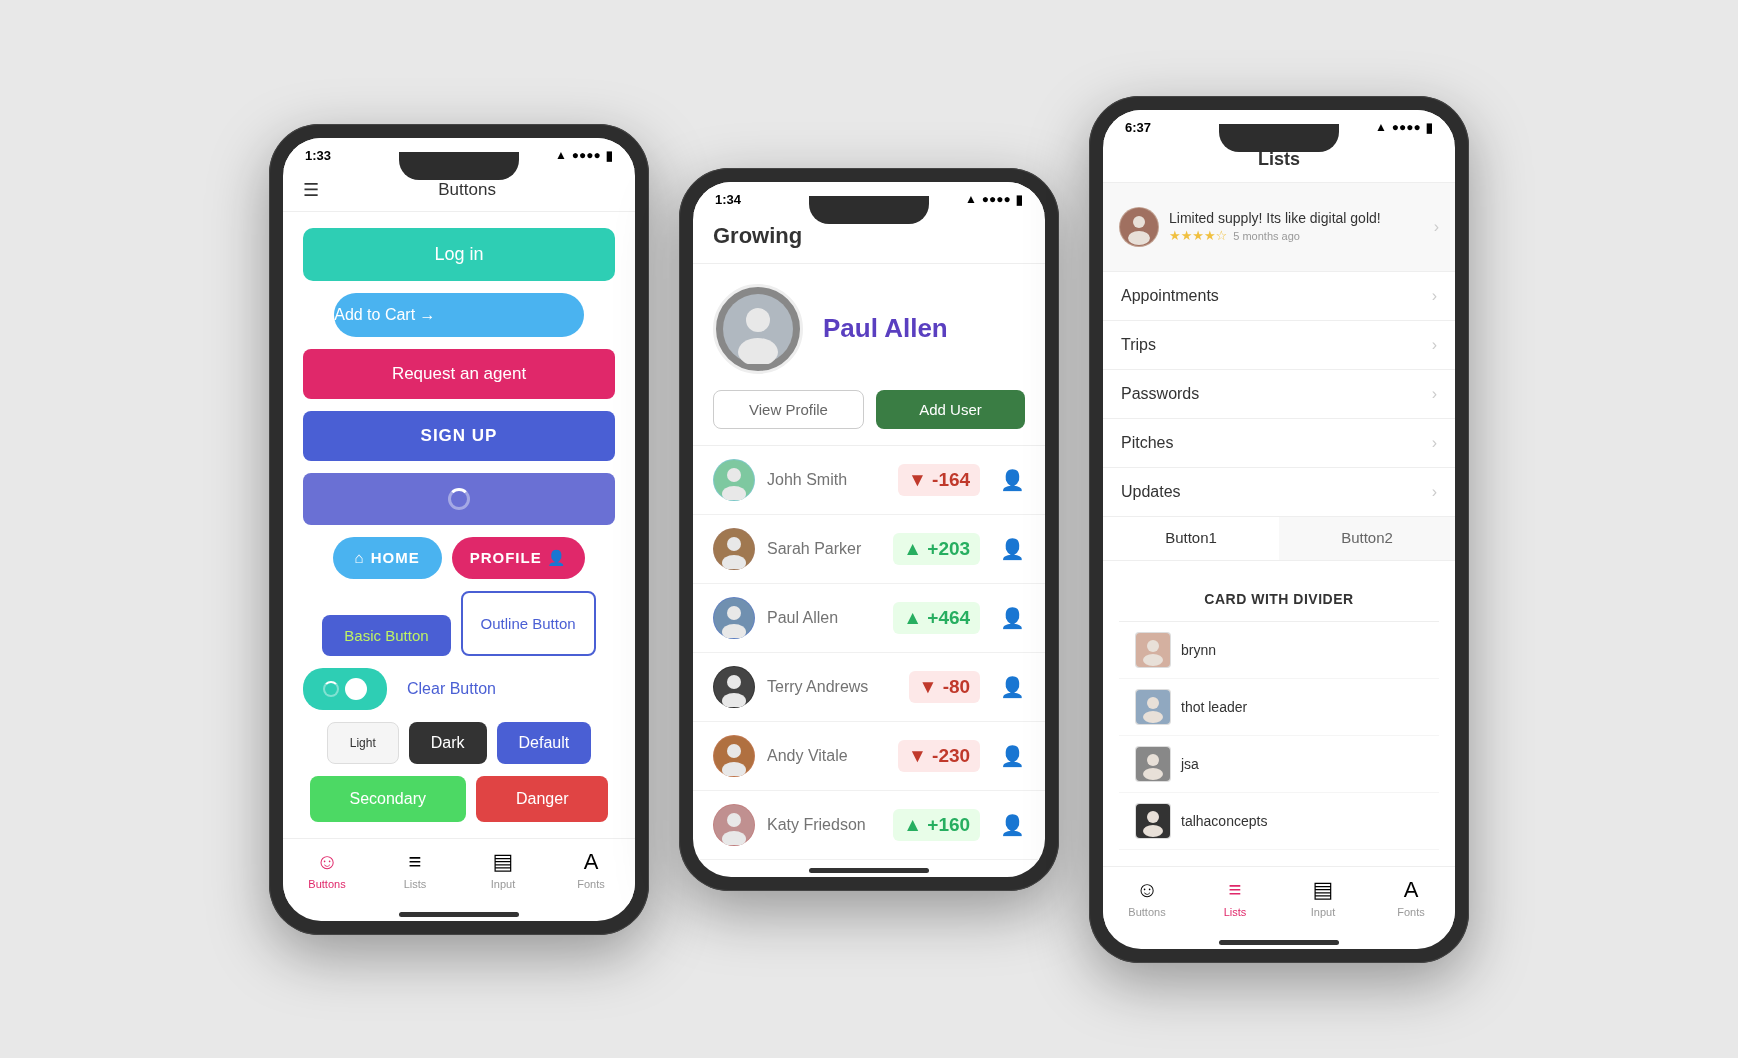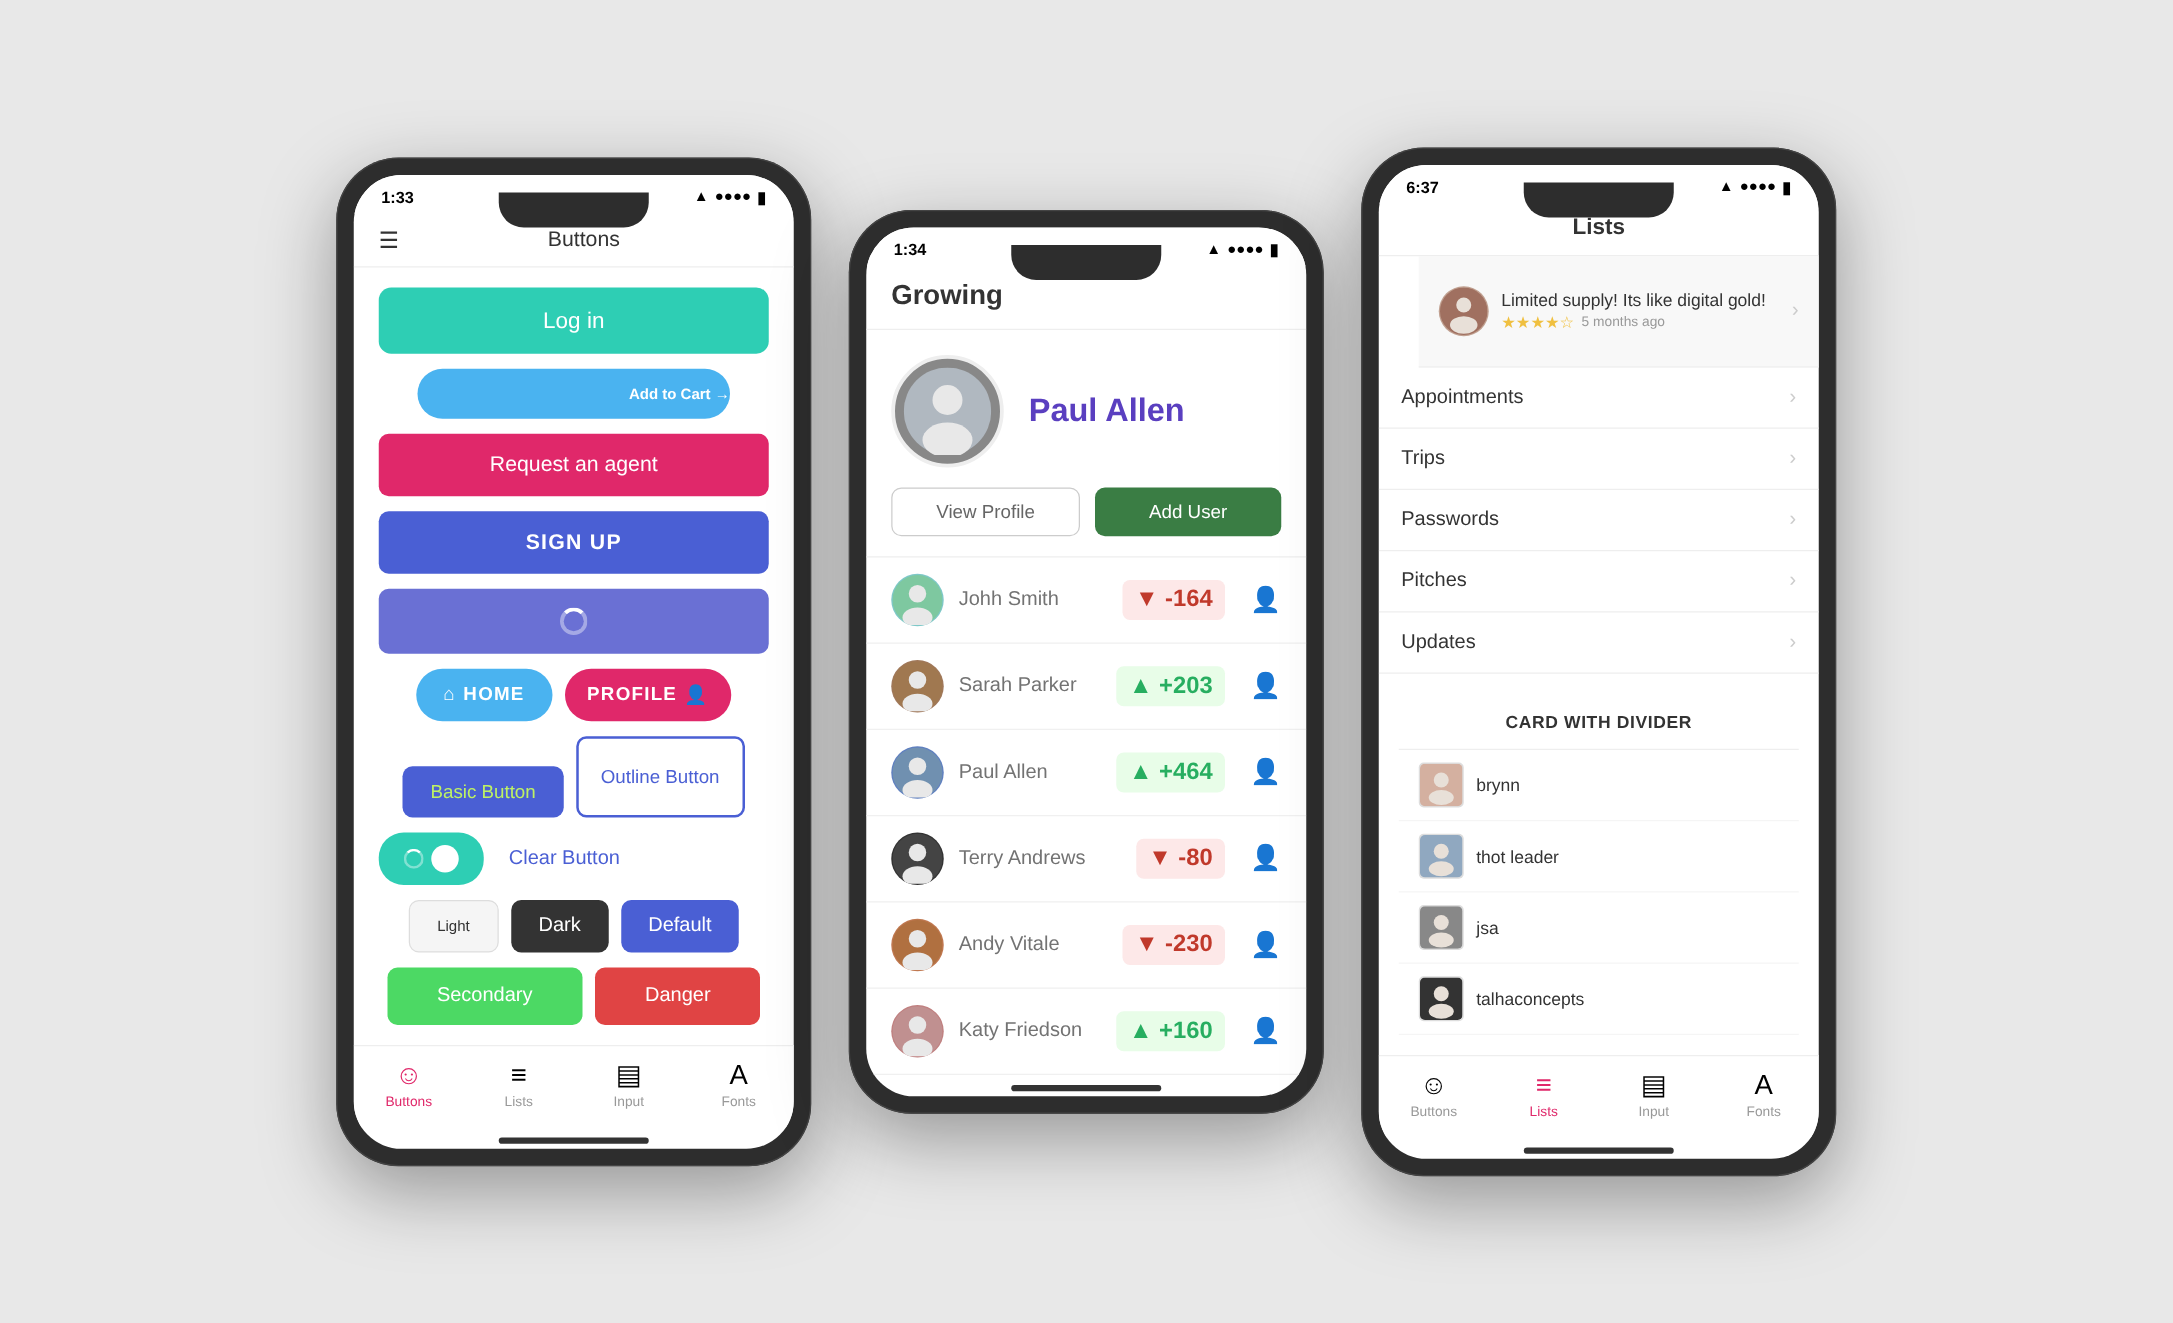--- a/index.html
+++ b/index.html
@@ -97,26 +97,26 @@
       font-weight: 500;
       cursor: pointer;
     }
     .btn-addcart {
       background: #4ab3f0;
       color: white;
       border: none;
       border-radius: 25px;
       padding: 13px 0;
       width: 80%;
-      font-size: 12px;
-      font-weight: 700;
-      cursor: pointer;
-      display: flex;
-      align-items: center;
-      justify-content: flex-end;
+      font-size: 16px;
+      font-weight: 400;
+      cursor: pointer;
+      display: flex;
+      align-items: center;
+      justify-content: flex-start;
       gap: 8px;
     }
     .btn-agent {
       background: #e0286a;
       color: white;
       border: none;
       border-radius: 8px;
       padding: 15px 0;
       width: 100%;
       font-size: 17px;
@@ -435,21 +435,20 @@
       font-weight: 600;
       color: #333;
     }
     .review-item {
       display: flex;
       align-items: center;
       padding: 24px 16px;
       background: #f8f8f8;
       gap: 10px;
       border-bottom: 1px solid #eee;
-      margin-left: 32px;
     }
     .review-avatar {
       width: 40px; height: 40px;
       border-radius: 50%;
       background: #c0a090;
       flex-shrink: 0;
       display: flex;
       align-items: center;
       justify-content: center;
       font-size: 16px;
@@ -796,20 +795,24 @@
         <div class="list-row">
           <span class="list-label">Pitches</span>
           <span class="chevron">›</span>
         </div>
         <div class="list-row">
           <span class="list-label">Updates</span>
           <span class="chevron">›</span>
         </div>
       </div>
 
+      <div class="tab-bar2">
+        <div class="tab-btn active">Button1</div>
+        <div class="tab-btn">Button2</div>
+      </div>
 
       <div class="card-divider">
         <div class="card-title">CARD WITH DIVIDER</div>
         <div class="card-user-item">
           <div class="card-avatar">
             <svg width="34" height="34" viewBox="0 0 34 34">
                 <rect width="34" height="34" rx="4" fill="#d4b0a0"></rect>
                 <circle cx="17" cy="13" r="6" fill="#e8e0d8"></circle>
                 <ellipse cx="17" cy="27" rx="10" ry="6" fill="#e8e0d8"></ellipse>
               </svg>

